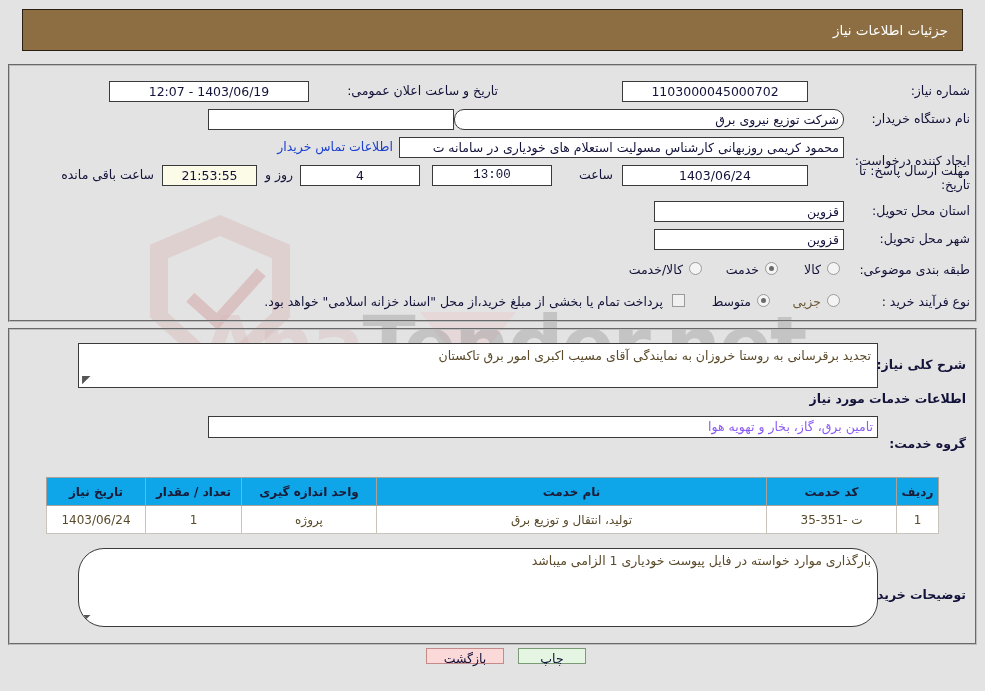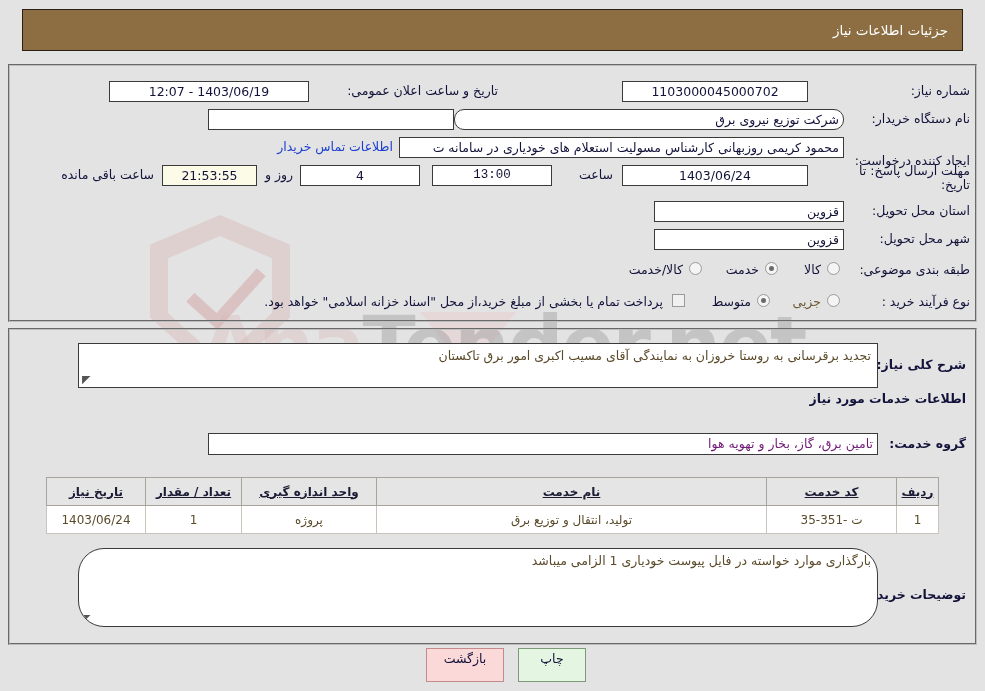--- a/index.html
+++ b/index.html
@@ -206,43 +206,42 @@
     left: 46px;
     top: 477px;
     width: 892px;
     border-collapse: collapse;
     z-index: 4;
     font-size: 12px;
     background: #ffffff;
     table-layout: fixed;
   }
   #svc-table th {
-    background: #e5e5e5;
+    background: #0ea5e9;
     border: 1px solid #a9a49b;
     color: #1b1b35;
     font-weight: bold;
     height: 25px;
     font-size: 12px;
     text-align: center;
-    text-decoration: underline;
   }
   #svc-table td {
     background: #ffffff;
     border: 1px solid #c8c4bc;
     color: #5a4a2a;
     height: 25px;
     text-align: center;
     font-size: 12px;
   }
 
   
   .btn {
     position: absolute;
     box-sizing: border-box;
-    height: 34px;
+    height: 16px;
     min-width: 66px;
     border: 1px solid #5f7d5f;
     font-size: 12.5px;
     font-family: "DejaVu Sans", "Liberation Sans", sans-serif;
     color: #12123a;
     text-align: center;
     line-height: 20px;
     z-index: 4;
     cursor: pointer;
   }
@@ -312,21 +311,21 @@
 <div class="lbl" style="top:295px; right:322px;">پرداخت تمام یا بخشی از مبلغ خرید،از محل "اسناد خزانه اسلامی" خواهد بود.</div>
 
 <div id="panel-bottom" class="panel"></div>
 
 <div class="lbl bold" style="top:358px; right:19px;">شرح کلی نیاز:</div>
 <div class="area" style="top:343px; right:107px; width:800px; height:45px;"><span>تجدید برقرسانی به روستا خروزان به نمایندگی آقای مسیب اکبری امور برق تاکستان</span><span class="grip">◥</span></div>
 
 <div class="lbl bold" style="top:392px; right:19px;">اطلاعات خدمات مورد نیاز</div>
 
 <div class="lbl bold" style="top:437px; right:19px;">گروه خدمت:</div>
-<div class="fld rtl-right" style="top:433px; right:107px; width:670px; height:22px; line-height:20px; color:#701a75;">تامین برق، گاز، بخار و تهویه هوا</div>
+<div class="fld rtl-right" style="top:416px; right:107px; width:670px; height:22px; line-height:20px; color:#8b5cf6;">تامین برق، گاز، بخار و تهویه هوا</div>
 
 <table id="svc-table">
   <colgroup>
     <col style="width:42px;">
     <col style="width:130px;">
     <col style="width:390px;">
     <col style="width:135px;">
     <col style="width:96px;">
     <col style="width:99px;">
   </colgroup>

